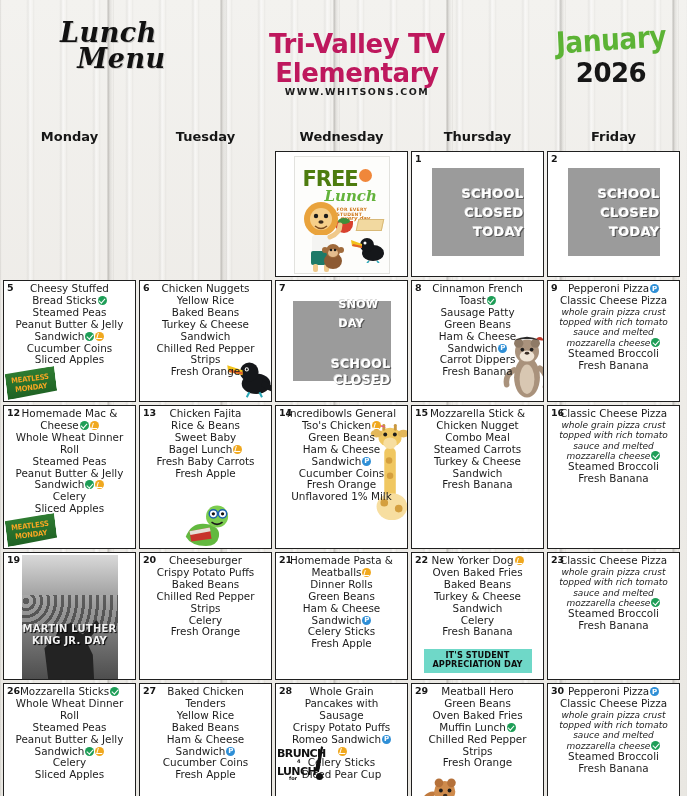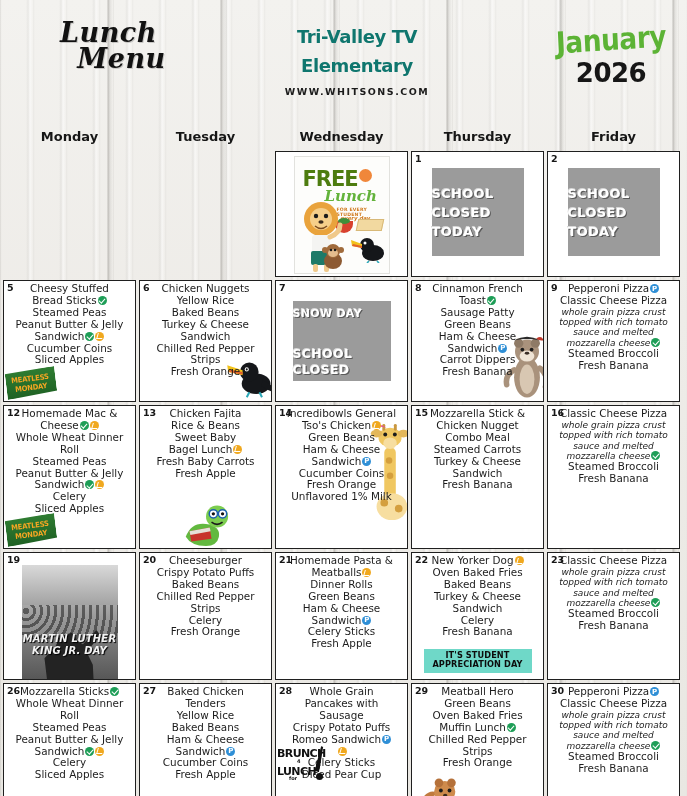--- a/index.html
+++ b/index.html
@@ -36,25 +36,25 @@
     text-align: center;
     font-family: "DejaVu Serif", "Liberation Serif", serif;
     font-style: italic; font-weight: bold;
     font-size: 27px; line-height: 26px; color: #111;
     letter-spacing: 0.5px;
     text-shadow: 1px 1px 0 rgba(0,0,0,0.18);
   }
   .lunch-menu-script .l2 { display:block; padding-left: 26px; }
 
   .school-title {
-    position: absolute; left: 192px; top: 22px; width: 330px;
+    position: absolute; left: 192px; top: 30px; width: 330px;
     text-align: center;
     font-family: "DejaVu Sans", "Liberation Sans", sans-serif;
-    font-weight: bold; font-size: 18px; line-height: 29px;
-    color: #0f766e; letter-spacing: -0.4px;
+    font-weight: bold; font-size: 26px; line-height: 29px;
+    color: #be185d; letter-spacing: -0.4px;
   }
   .company-line {
     position: absolute; left: 192px; top: 86px; width: 330px;
     text-align: center; font-weight: bold; font-size: 9.5px;
     letter-spacing: 1.5px; color: #1b1b1b;
   }
   .web-line {
     position: absolute; left: 192px; top: 86px; width: 330px;
     text-align: center; font-weight: bold; font-size: 9.5px;
     letter-spacing: 1.5px; color: #1b1b1b;
@@ -145,22 +145,23 @@
     border-left: 1.4px solid #fff; border-bottom: 1.4px solid #fff;
     transform: skewX(-16deg);
   }
 
   
   .closed-box {
     position: absolute; left: 50%; transform: translateX(-50%);
     top: 16px; width: 92px; height: 88px;
     background: #9b9b9b;
     display: flex; flex-direction: column;
-    align-items: flex-start; justify-content: center;
+    align-items: flex-end; justify-content: center;
     z-index: 5;
+    padding-left: 46px;
   }
   .closed-box span {
     display: block;
     font-weight: bold; font-size: 13px; line-height: 19px;
     color: #ffffff; letter-spacing: 0.3px;
     text-shadow: 1.2px 1.2px 0 #5a5a5a, -0.6px -0.6px 0 #d8d8d8;
   }
   .closed-box.snow { top: 20px; width: 98px; height: 80px; }
   .closed-box.snow span.top { font-size: 11px; margin-bottom: 23px; }
   .closed-box.snow span.sm { font-size: 12.5px; line-height: 16px; }
@@ -271,24 +272,23 @@
   .art { position: absolute; z-index: 2; }
   .art.toucan-6{ right: -6px; bottom: 2px; width: 52px; height: 44px; }
   .art.otter-8 { right: -10px; bottom: -4px; width: 52px; height: 72px; }
   .art.worm-13 { left: 50%; transform: translateX(-50%); bottom: 2px; width: 60px; height: 46px; }
   .art.giraffe-14 { right: -8px; top: 16px; width: 48px; height: 100px; }
   .art.squirrel-29 { left: 2px; bottom: 4px; width: 48px; height: 54px; }
 
   
   .mlk-photo {
     position: absolute; left: 50%; transform: translateX(-50%);
-    top: 12px; width: 96px; height: 124px;
+    top: 2px; width: 96px; height: 124px;
     background: linear-gradient(180deg,#d9d9d9 0%, #8d8d8d 45%, #4e4e4e 100%);
     overflow: hidden;
-    font-style: italic;
   }
   .mlk-photo .silhouette {
     position: absolute; left: 18px; bottom: 0; width: 62px; height: 64px;
     background: #232323;
     clip-path: polygon(14% 100%, 8% 52%, 26% 33%, 34% 17%, 52% 12%, 63% 26%, 70% 30%, 92% 8%, 98% 16%, 76% 42%, 86% 62%, 88% 100%);
   }
   .mlk-photo .crowd {
     position: absolute; left: 0; top: 40px; width: 100%; height: 34px;
     background:
       repeating-radial-gradient(circle at 4px 6px, rgba(60,60,60,0.85) 0 3px, rgba(190,190,190,0.25) 3px 7px);

